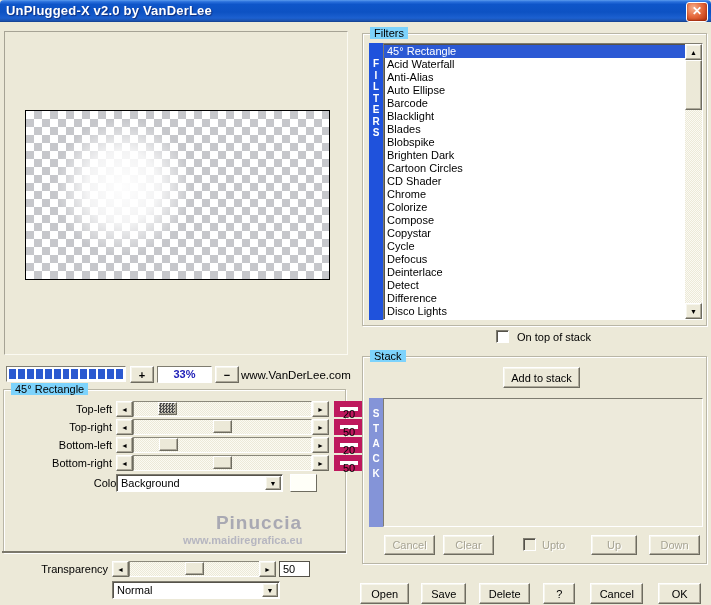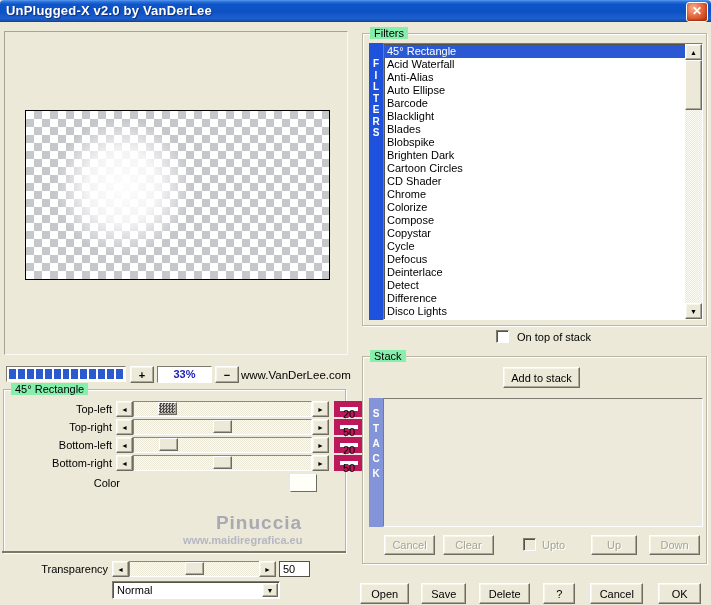--- a/index.html
+++ b/index.html
@@ -21,21 +21,21 @@
   .sunken{
     border:1px solid;border-color:#7E7C70 #FFFFFF #FFFFFF #7E7C70;
     box-sizing:border-box;
   }
   .group{
     position:absolute;box-sizing:border-box;
     border:1px solid #B9B6A6;
     box-shadow:inset 1px 1px 0 #FFFFFF, 1px 1px 0 #FFFFFF;
   }
   .group>.gtitle{
-    position:absolute;top:-7px;left:7px;background:#86efac;padding:0 4px;line-height:12px;
+    position:absolute;top:-7px;left:7px;background:#7dd3fc;padding:0 4px;line-height:12px;
   }
   .dither{
     background-color:#ECE9D8;
     background-image:conic-gradient(#FBFAF3 25%,transparent 0 50%,#FBFAF3 0 75%,transparent 0);
     background-size:2px 2px;
   }
   .disabledtxt{color:#A7A494;text-shadow:1px 1px 0 #FFFFFF;}
   
   #titlebar{
     position:absolute;left:0;top:0;width:711px;height:22px;
@@ -264,20 +264,24 @@
         <span class="slabel">Bottom-right</span>
         <span class="sarrow left btn3d">◄</span>
         <span class="track dither">
           <span class="thumb" style="left: calc(50% - 9.5px);"></span>
         </span>
         <span class="sarrow right btn3d">►</span>
         <span class="vbox">50</span>
       </div>
     </div>
   <span id="color-label">Color</span>
+  <div id="color-combo" class="combo">
+    <span class="ctext">Background</span>
+    <span class="cbtn btn3d">▼</span>
+  </div>
   <div id="color-swatch"></div>
 </div>
 
 <div id="wm-name">Pinuccia</div>
 <div id="wm-site">www.maidiregrafica.eu</div>
 <div id="divider"></div>
 
 <span id="trans-label">Transparency</span>
 <div id="trans-larr" class="btn3d">◄</div>
 <div id="trans-track" class="dither">

